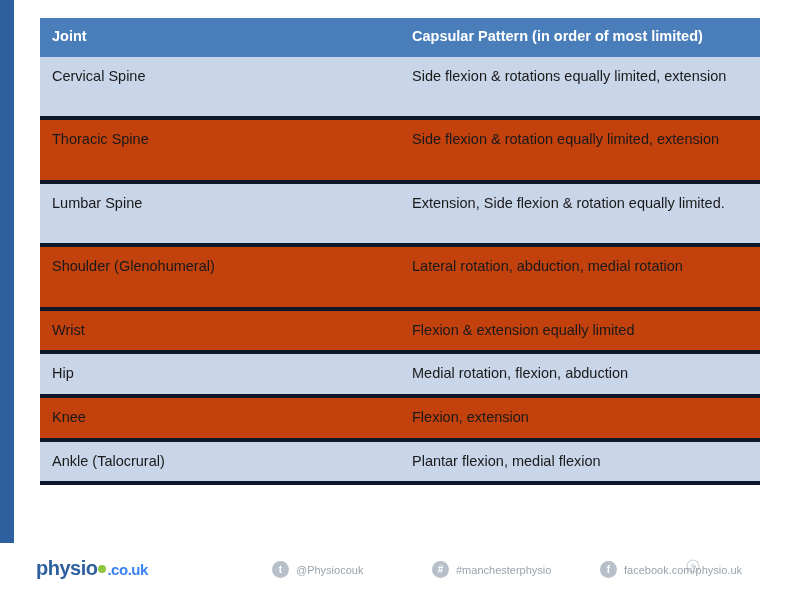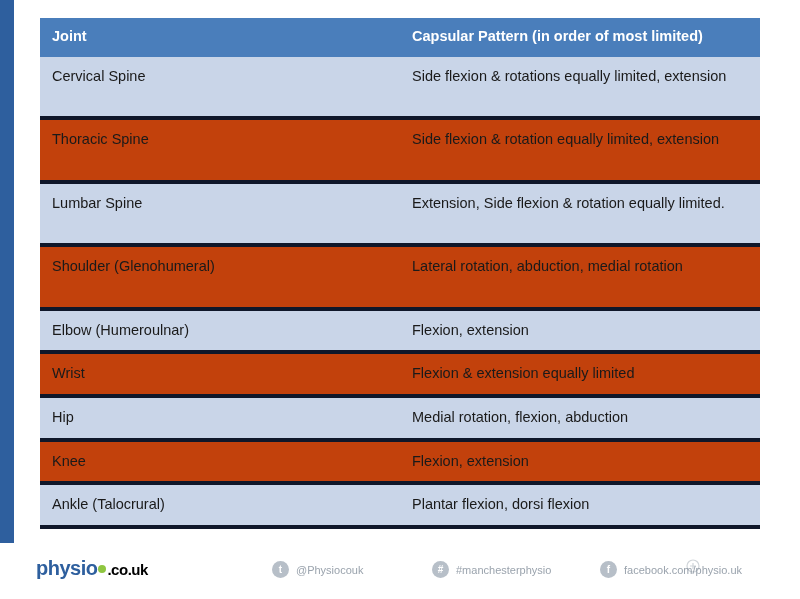--- a/index.html
+++ b/index.html
@@ -102,21 +102,21 @@
     width: 8px;
     height: 8px;
     border-radius: 50%;
     background: #8fc640;
     margin: 0 1px 0 1px;
     vertical-align: 2px;
   }
   .logo .tld {
     font-size: 15px;
     font-weight: bold;
-    color: #000000;
+    color: #3b82f6;
   }
   .social {
     position: absolute;
     top: 18px;
     display: flex;
     align-items: center;
     gap: 7px;
     font-size: 11px;
     color: #9aa3ad;
   }
@@ -170,39 +170,35 @@
         <td class="col-pattern">Side flexion &amp; rotation equally limited, extension</td>
       </tr>
       <tr class="row-alt tall">
         <td class="col-joint">Lumbar Spine</td>
         <td class="col-pattern">Extension, Side flexion &amp; rotation equally limited.</td>
       </tr>
       <tr class="row-base tall">
         <td class="col-joint">Shoulder (Glenohumeral)</td>
         <td class="col-pattern">Lateral rotation, abduction, medial rotation</td>
       </tr>
-      <tr class="row-alt">
-        <td class="col-joint">Elbow (Humeroulnar)</td>
-        <td class="col-pattern">Flexion, extension</td>
-      </tr>
       <tr class="row-base">
         <td class="col-joint">Wrist</td>
         <td class="col-pattern">Flexion &amp; extension equally limited</td>
       </tr>
       <tr class="row-alt">
         <td class="col-joint">Hip</td>
         <td class="col-pattern">Medial rotation, flexion, abduction</td>
       </tr>
       <tr class="row-base">
         <td class="col-joint">Knee</td>
         <td class="col-pattern">Flexion, extension</td>
       </tr>
       <tr class="row-alt">
         <td class="col-joint">Ankle (Talocrural)</td>
-        <td class="col-pattern">Plantar flexion, dorsi flexion</td>
+        <td class="col-pattern">Plantar flexion, medial flexion</td>
       </tr>
     </tbody>
   </table>
 
   <div class="footer">
     <div class="footer-inner">
       <div class="logo">
         <span>physio</span><span class="dot"></span><span class="tld">.co.uk</span>
       </div>
 

